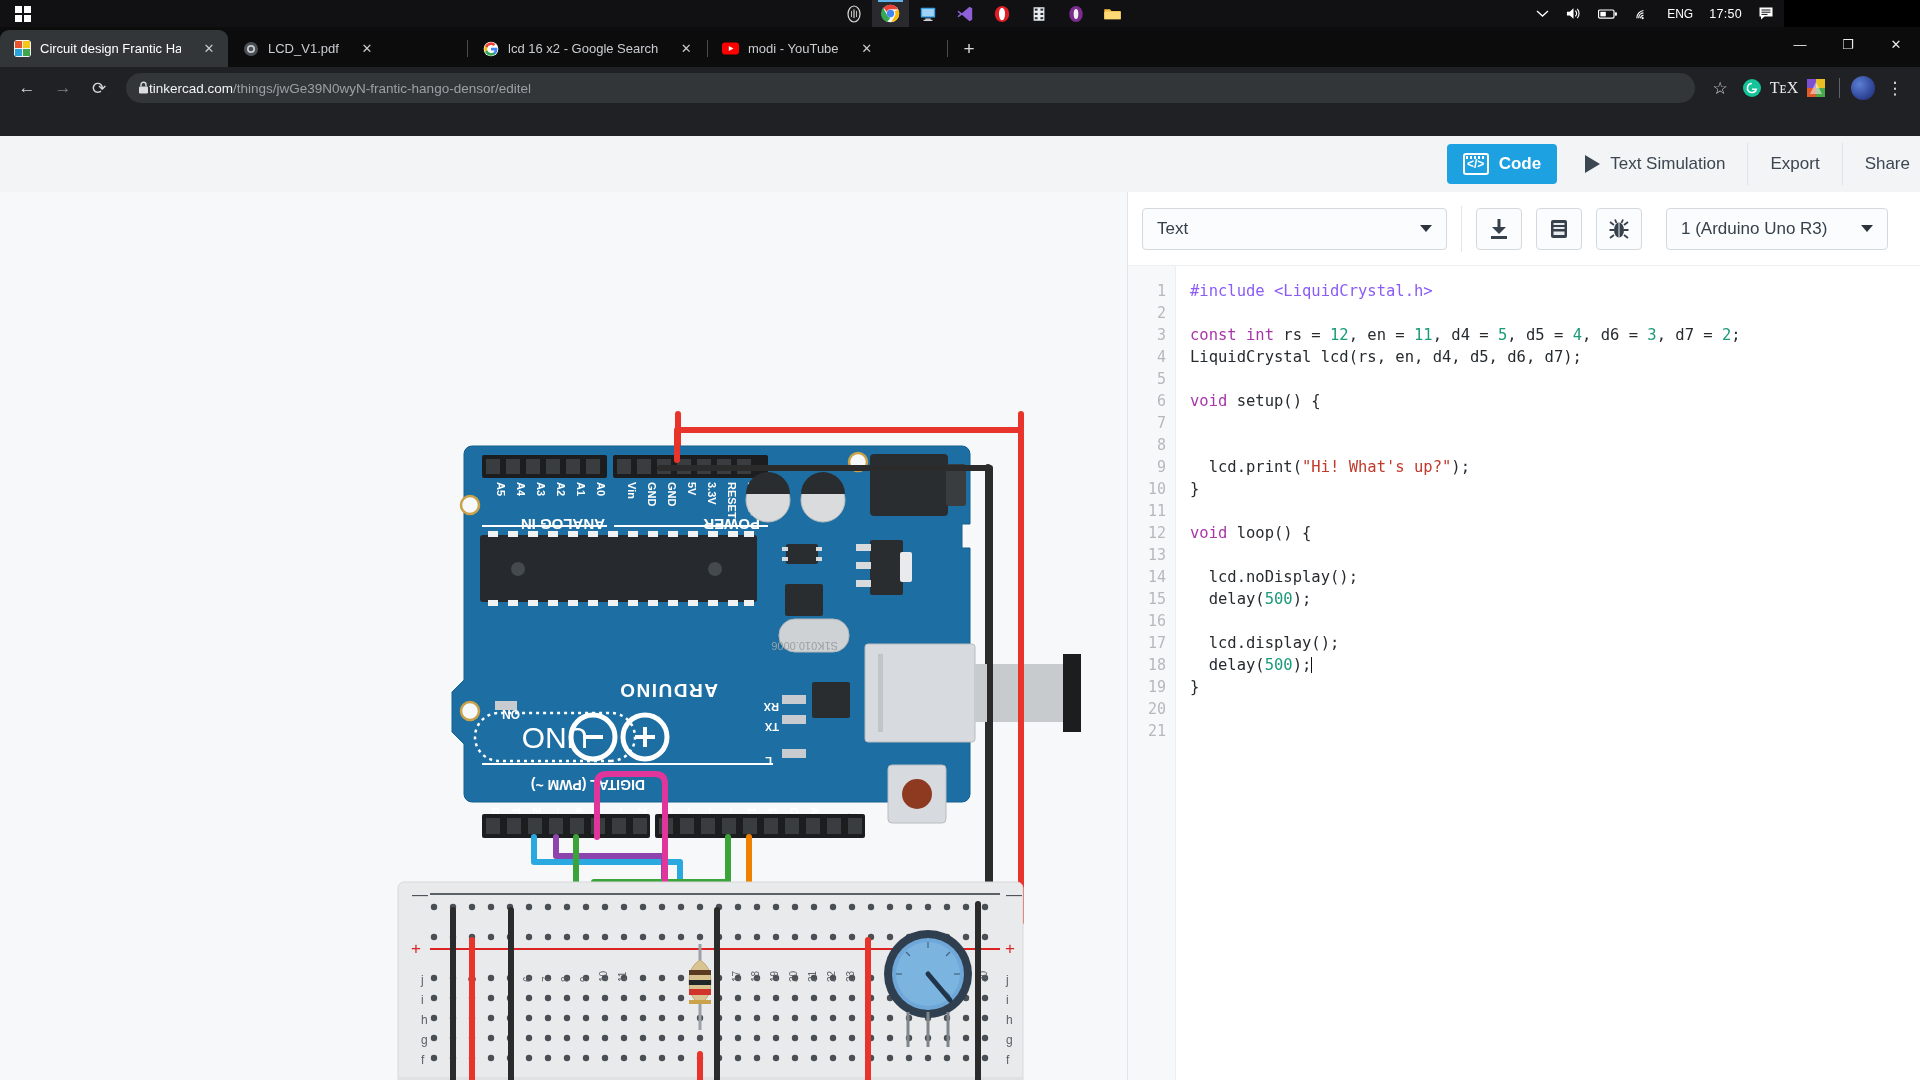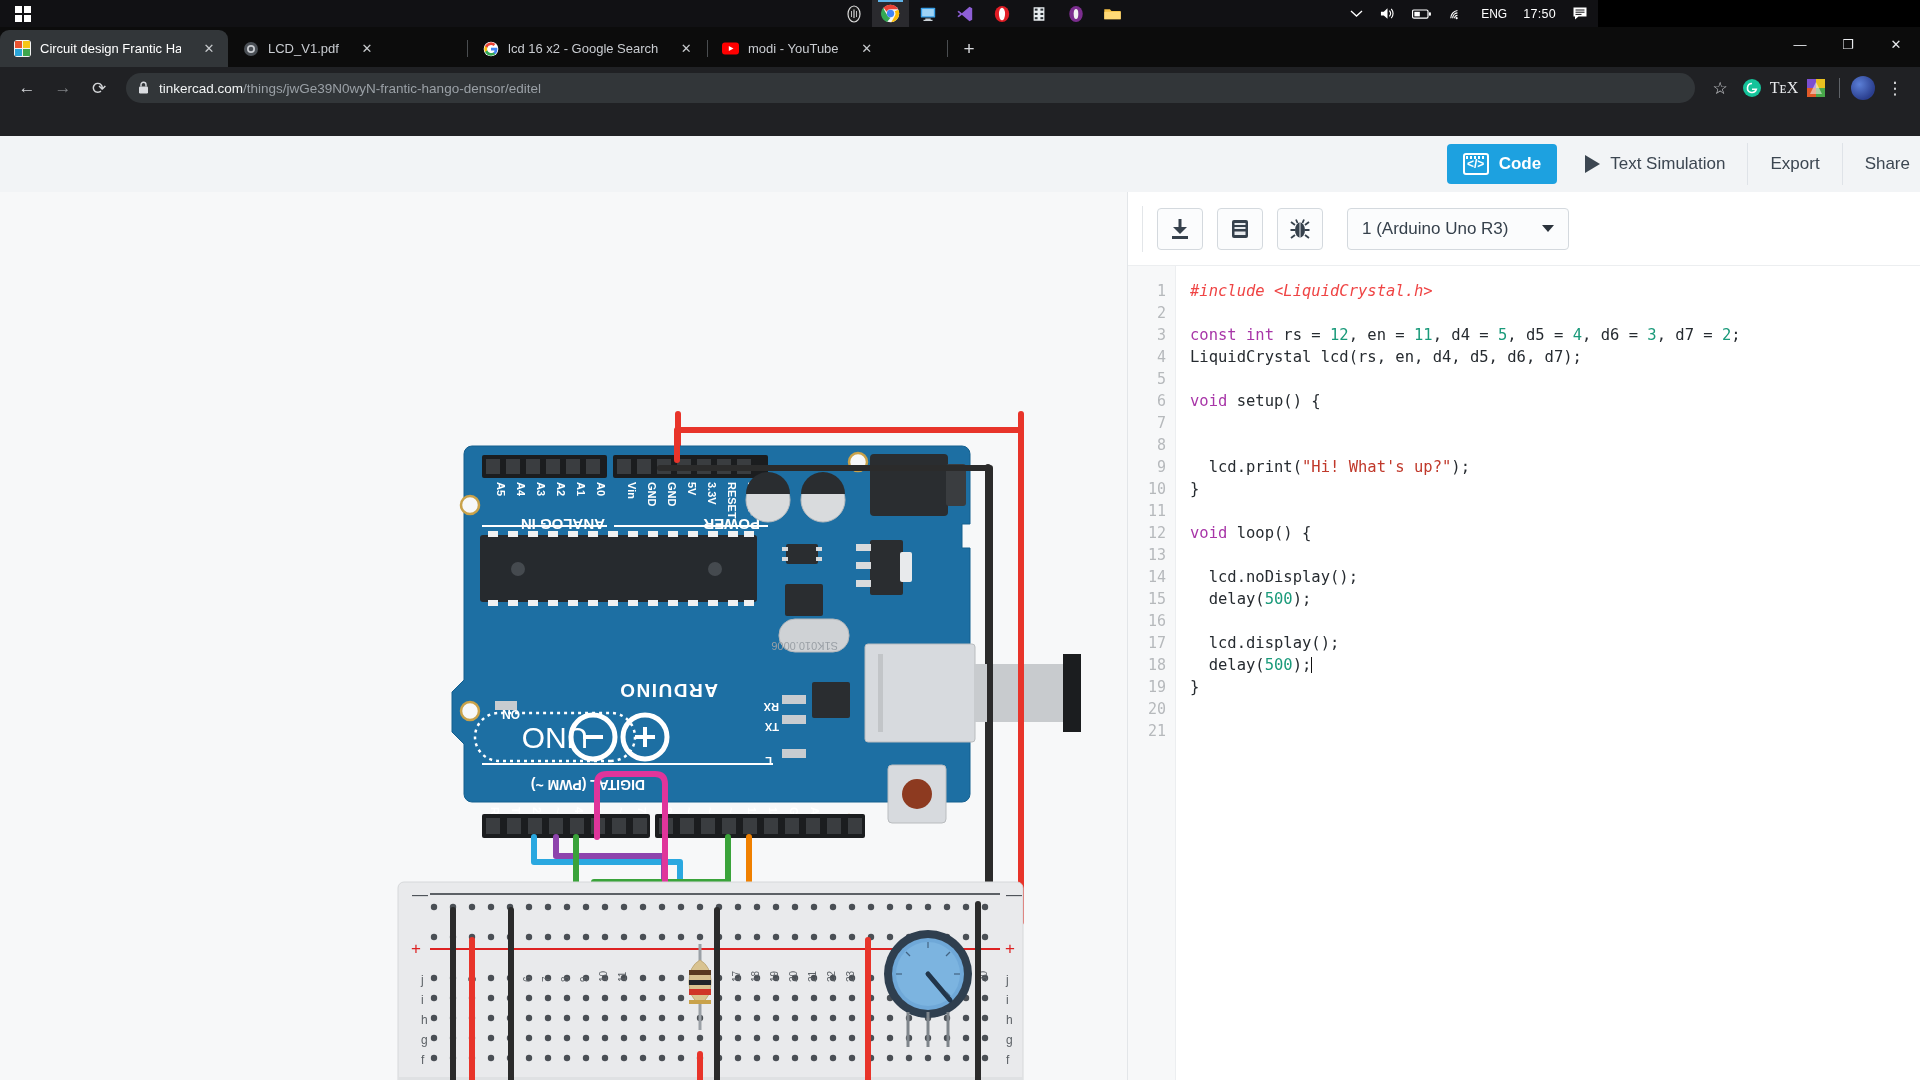--- a/index.html
+++ b/index.html
@@ -5,21 +5,21 @@
   * { box-sizing: border-box; margin: 0; padding: 0; }
   html, body {
     width: 1920px; height: 1080px;
     overflow: hidden;
     background: #000;
     font-family: "Liberation Sans", sans-serif;
   }
 
   
   #taskbar {
-    position: absolute; top: 0; left: 0; width: 1598px; height: 27px;
+    position: absolute; top: 0; left: 0; width: 1784px; height: 27px;
     background: #111114; display: flex; align-items: flex-start;
   }
   #start-btn { width: 46px; height: 27px; display: flex; align-items: center; justify-content: center; }
   .win-logo { display: grid; grid-template-columns: 7px 7px; grid-template-rows: 7px 7px; gap: 2px; }
   .win-logo i { background: #ffffff; display: block; }
   #tray-apps { position: absolute; left: 835px; top: 0; height: 27px; display: flex; align-items: center; gap: 0px; }
   .tray-app { width: 37px; height: 27px; display: flex; align-items: center; justify-content: center; position: relative; }
   .tray-app.active { background: #2a2a2e; }
   .tray-app .topbar { position: absolute; top: 0; left: 6px; right: 6px; height: 2px; background: #5fb3e8; }
   #tray-right { position: absolute; right: 0; top: 0; height: 27px; display: flex; align-items: center; color: #fff; font-size: 12px; gap: 0; }
@@ -43,21 +43,21 @@
   .tab .sep { position: absolute; right: 0; top: 10px; height: 17px; width: 1px; background: #4a4d50; }
   #newtab { width: 30px; height: 30px; margin: 0 0 3px 6px; display: flex; align-items: center; justify-content: center; color: #d7d9dc; font-size: 19px; }
   #wincontrols { position: absolute; right: 0; top: 0; display: flex; height: 34px; }
   #wincontrols div { width: 48px; height: 34px; display: flex; align-items: center; justify-content: center; color: #e8eaed; font-size: 13px; }
 
   #omnibar { height: 42px; background: #202124; display: flex; align-items: center; padding: 0 10px; gap: 2px; }
   .navbtn { width: 34px; height: 34px; display: flex; align-items: center; justify-content: center; color: #d3d5d8; font-size: 17px; }
   .navbtn.dim { color: #7e8184; }
   #urlbox {
     flex: 1; height: 30px; background: #323639; border-radius: 16px;
-    display: flex; align-items: center; padding: 0 12px; gap: 10px; margin: 0 8px;
+    display: flex; align-items: center; padding: 0 12px; margin: 0 8px;
     color: #e8eaed; font-size: 13.5px;
   }
   #urlbox .lock { font-size: 11px; color: #cfd2d5; }
   #url-host { color: #f1f3f4; }
   #url-path { color: #9aa0a6; }
   #omni-right { display: flex; align-items: center; gap: 2px; }
   .ext { width: 30px; height: 30px; display: flex; align-items: center; justify-content: center; font-size: 14px; border-radius: 50%; }
   .vsep { width: 1px; height: 20px; background: #5f6368; margin: 0 6px; }
   #avatar { width: 24px; height: 24px; border-radius: 50%; background: radial-gradient(circle at 35% 35%, #5b7fd6, #2b3f8f 70%); }
 
@@ -90,21 +90,21 @@
   .caret { width: 0; height: 0; border-left: 6px solid transparent; border-right: 6px solid transparent; border-top: 7px solid #2b333c; }
   .iconbtn { width: 46px; height: 42px; border: 1px solid #d4d9de; border-radius: 4px; background: #fbfcfd; display: flex; align-items: center; justify-content: center; }
   .hsep { width: 1px; height: 46px; background: #e3e6e9; }
   .select-box.board { min-width: 222px; }
 
   #editor { position: absolute; top: 74px; left: 0; right: 0; bottom: 0; background: #fff; display: flex; }
   #gutter { width: 48px; background: #f7f8f9; border-right: 1px solid #eceef0; padding-top: 14px; text-align: right; }
   #gutter div { font-family: "DejaVu Sans Mono", monospace; font-size: 15px; line-height: 22px; color: #b6b9bc; padding-right: 9px; }
   #codelines { flex: 1; padding: 14px 0 0 14px; }
   #codelines .ln { font-family: "DejaVu Sans Mono", monospace; font-size: 15.5px; line-height: 22px; color: #262b30; white-space: pre; }
-  .k-pre { color: #ef4444; font-style: italic; }
+  .k-pre { color: #8b5cf6; }
   .k-key { color: #a836a8; }
   .k-num { color: #1a9a7a; }
   .k-str { color: #c0392b; }
   .caret-bar { display: inline-block; width: 1px; height: 16px; background: #111; vertical-align: -3px; }
 </style>
 </head>
 <body>
 
 <div id="taskbar">
   <div id="start-btn">
@@ -1067,20 +1067,24 @@
               <text transform="translate(755,1014) rotate(90)">LED</text>
             </g>
             <rect x="428" y="1042" width="512" height="76" fill="#2a2d30"></rect>
             <rect x="445" y="1060" width="478" height="58" fill="#1b2a52"></rect>
           </g>
         </svg>
       </div>
 
       <div id="codepanel">
         <div id="code-header">
+          <div class="select-box">
+            <span>Text</span>
+            <span class="caret"></span>
+          </div>
           <span class="hsep"></span>
           <div class="iconbtn">
             <svg width="22" height="24" viewBox="0 0 22 24">
               <path d="M11 2 v12" stroke="#36414c" stroke-width="3"></path>
               <path d="M4 10 L11 17 L18 10" fill="#36414c"></path>
               <rect x="3" y="19" width="16" height="3" fill="#36414c"></rect>
             </svg>
           </div>
           <div class="iconbtn">
             <svg width="22" height="24" viewBox="0 0 22 24">

